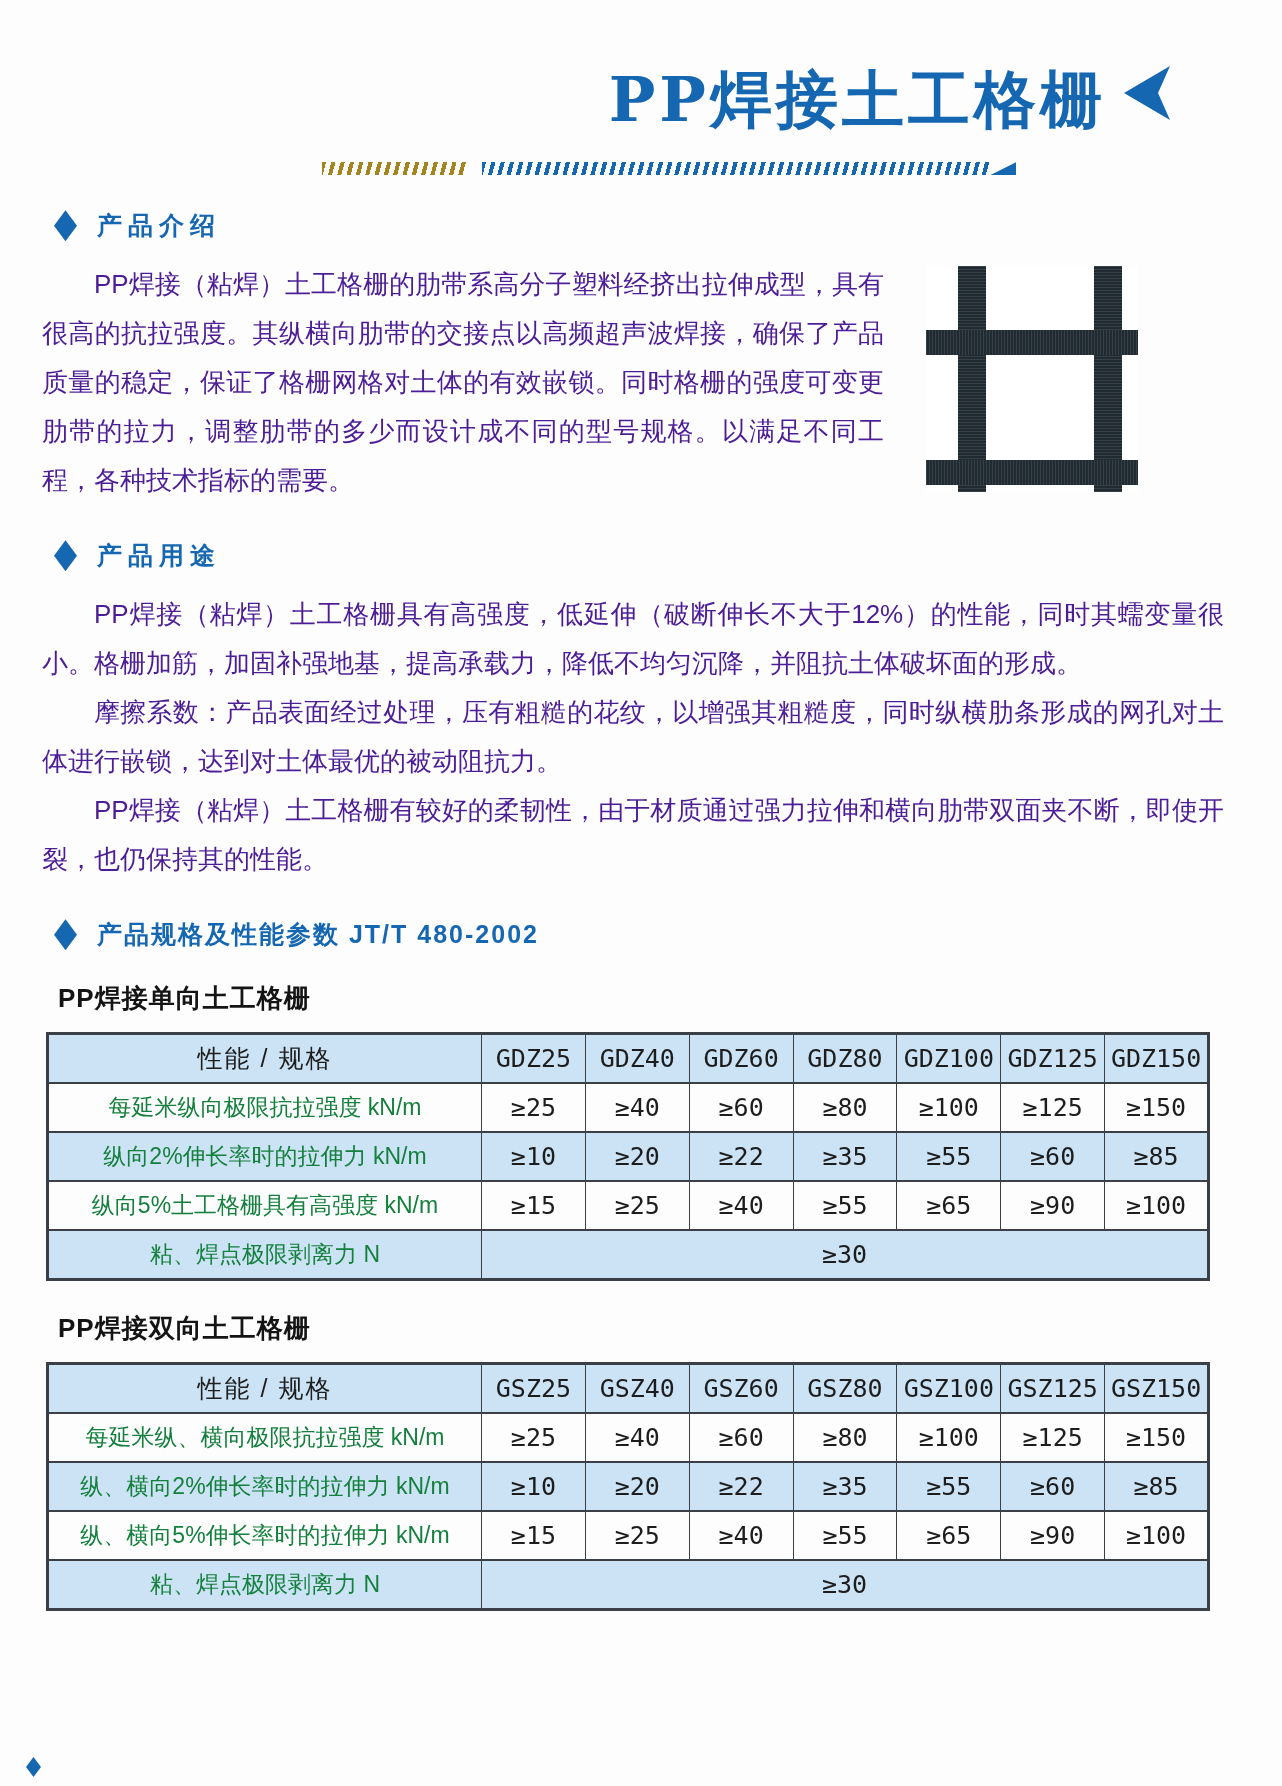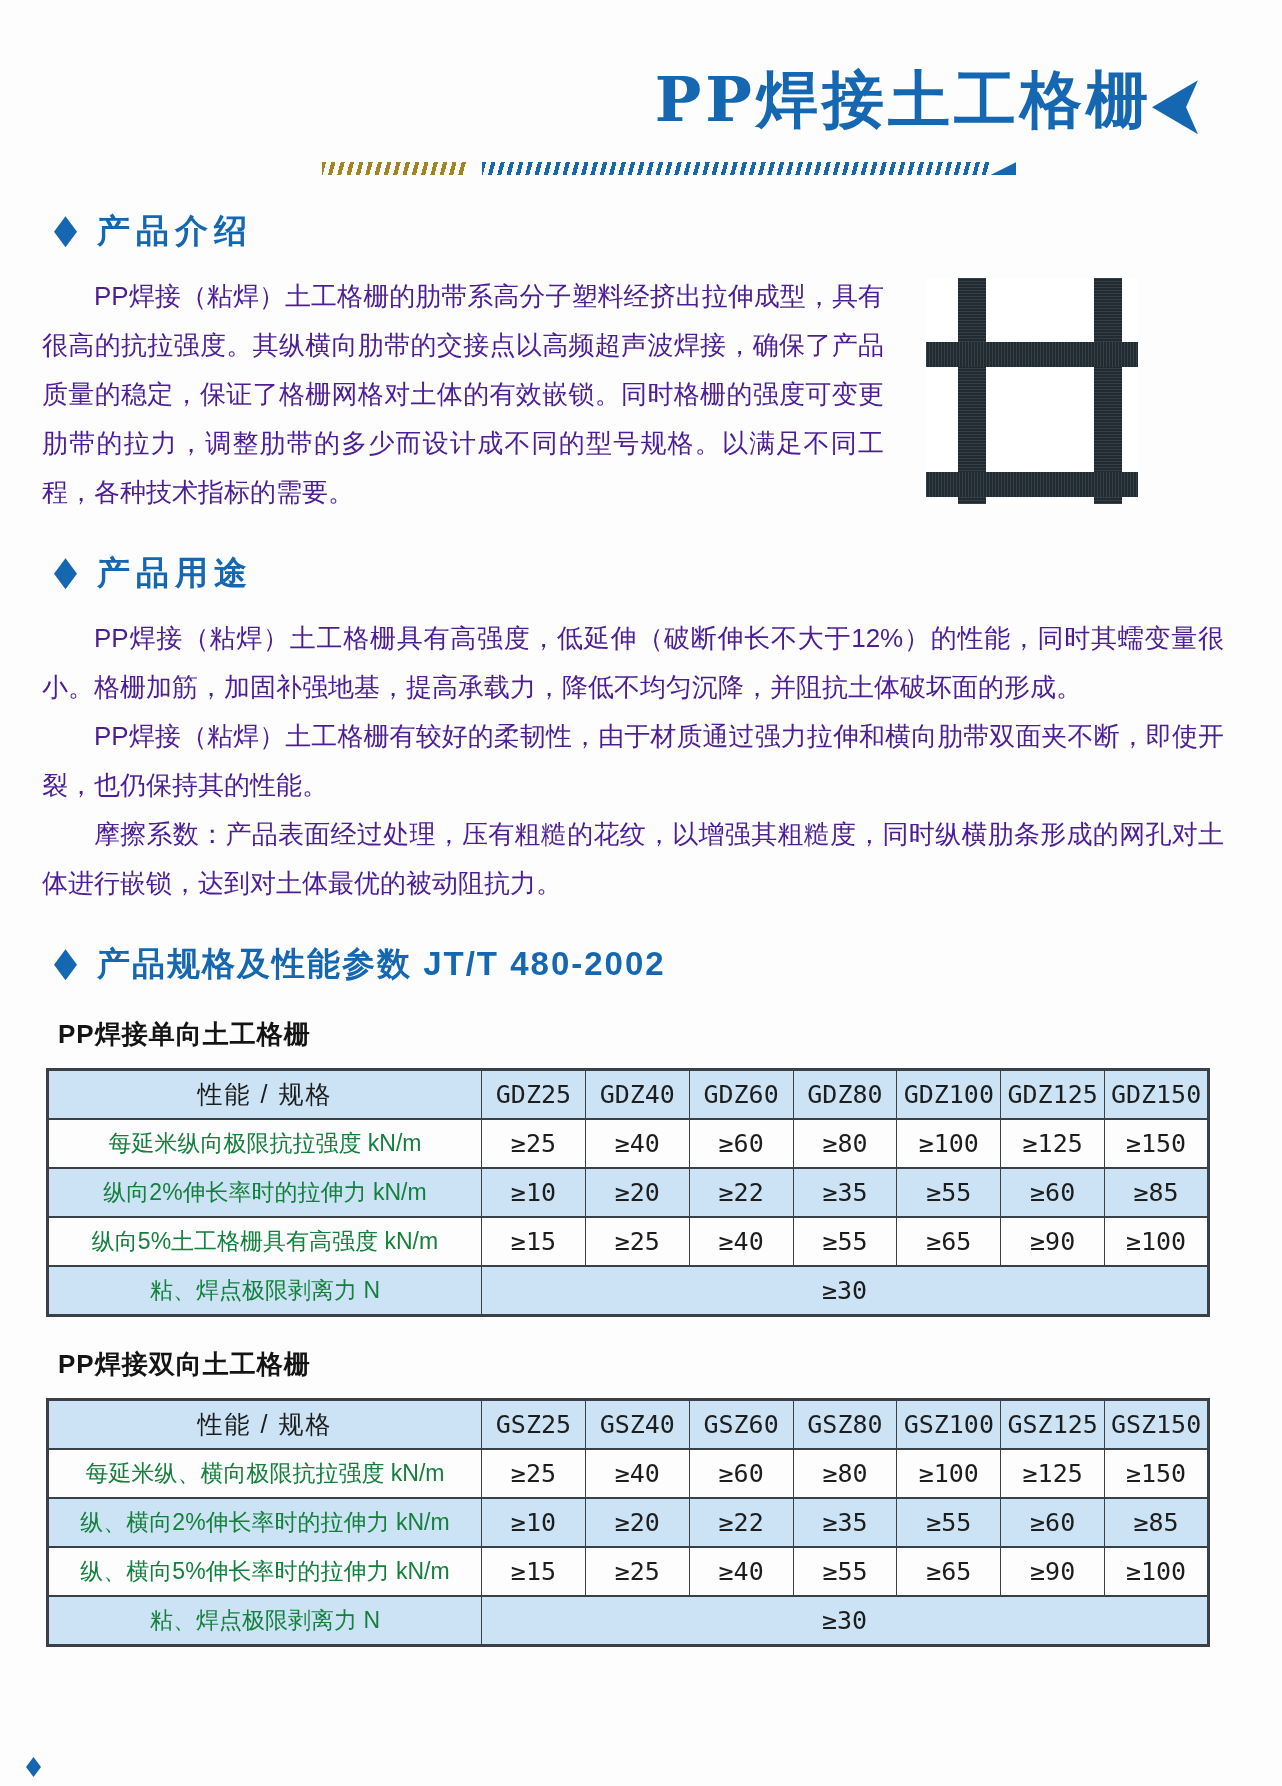--- a/index.html
+++ b/index.html
@@ -7,22 +7,22 @@
     position:relative;
     width:1282px;height:1786px;
     margin:0 auto;
     background:#fdfdfe;
     font-family:"Liberation Sans", sans-serif;
     color:#2a2a2a;
     overflow:hidden;
   }
   
   .title-row{
-    display:flex;justify-content:flex-end;align-items:flex-end;
-    padding:66px 84px 0 0;
+    display:flex;justify-content:flex-end;align-items:flex-start;
+    gap:18px;padding:66px 112px 0 0;
   }
   .page-title{
     margin:0;
     font-family:"DejaVu Serif", serif;
     font-weight:bold;
     font-size:62px;
     letter-spacing:4px;
     color:var(--blue);
     line-height:1.1;
     white-space:nowrap;
@@ -50,21 +50,21 @@
   .stripe-end{
     width:26px;
     background:var(--blue);
     clip-path:polygon(0 100%, 100% 0, 100% 100%);
   }
   
   .content{padding:0 58px 0 42px;}
   .sec-h{
     display:flex;align-items:center;gap:20px;
     margin:34px 0 18px 12px;
-    font-size:33px;font-weight:bold;color:var(--blue);
+    font-size:25px;font-weight:bold;color:var(--blue);
     letter-spacing:6px;
   }
   .sec-h.tight{letter-spacing:2px;}
   .diamond{
     flex:0 0 auto;
     width:23px;height:31px;background:var(--blue);
     clip-path:polygon(50% 0,100% 50%,50% 100%,0 50%);
   }
   .para{
     margin:0;
@@ -166,22 +166,22 @@
         <p class="para">PP焊接（粘焊）土工格栅的肋带系高分子塑料经挤出拉伸成型，具有很高的抗拉强度。其纵横向肋带的交接点以高频超声波焊接，确保了产品质量的稳定，保证了格栅网格对土体的有效嵌锁。同时格栅的强度可变更肋带的拉力，调整肋带的多少而设计成不同的型号规格。以满足不同工程，各种技术指标的需要。</p>
       </div>
     </section>
 
     <section>
       <h2 class="sec-h">
         <span class="diamond"></span>
         <span>产品用途</span>
       </h2>
       <p class="para">PP焊接（粘焊）土工格栅具有高强度，低延伸（破断伸长不大于12%）的性能，同时其蠕变量很小。格栅加筋，加固补强地基，提高承载力，降低不均匀沉降，并阻抗土体破坏面的形成。</p>
+      <p class="para">摩擦系数：产品表面经过处理，压有粗糙的花纹，以增强其粗糙度，同时纵横肋条形成的网孔对土体进行嵌锁，达到对土体最优的被动阻抗力。</p>
       <p class="para">PP焊接（粘焊）土工格栅有较好的柔韧性，由于材质通过强力拉伸和横向肋带双面夹不断，即使开裂，也仍保持其的性能。</p>
-      <p class="para">摩擦系数：产品表面经过处理，压有粗糙的花纹，以增强其粗糙度，同时纵横肋条形成的网孔对土体进行嵌锁，达到对土体最优的被动阻抗力。</p>
     </section>
 
     <section>
       <h2 class="sec-h tight">
         <span class="diamond"></span>
         <span>产品规格及性能参数 JT/T 480-2002</span>
       </h2>
 
       <h3 class="tbl-caption">PP焊接单向土工格栅</h3>
       <table class="spec">

